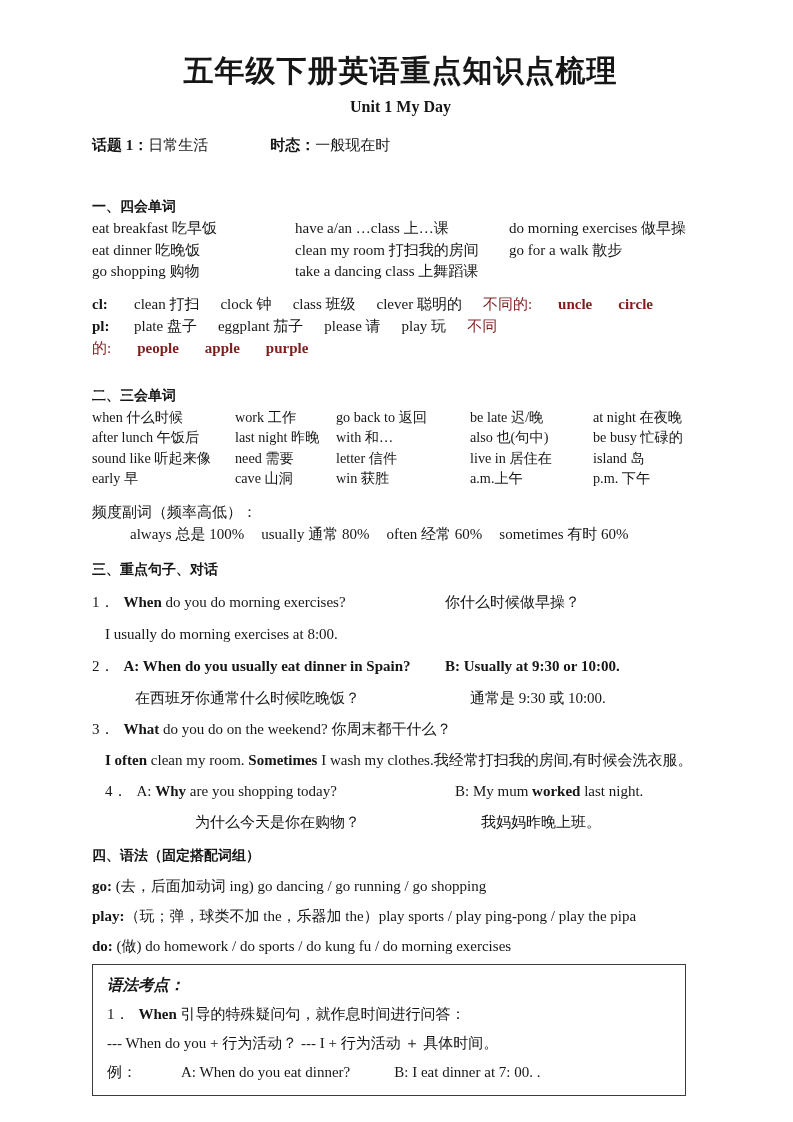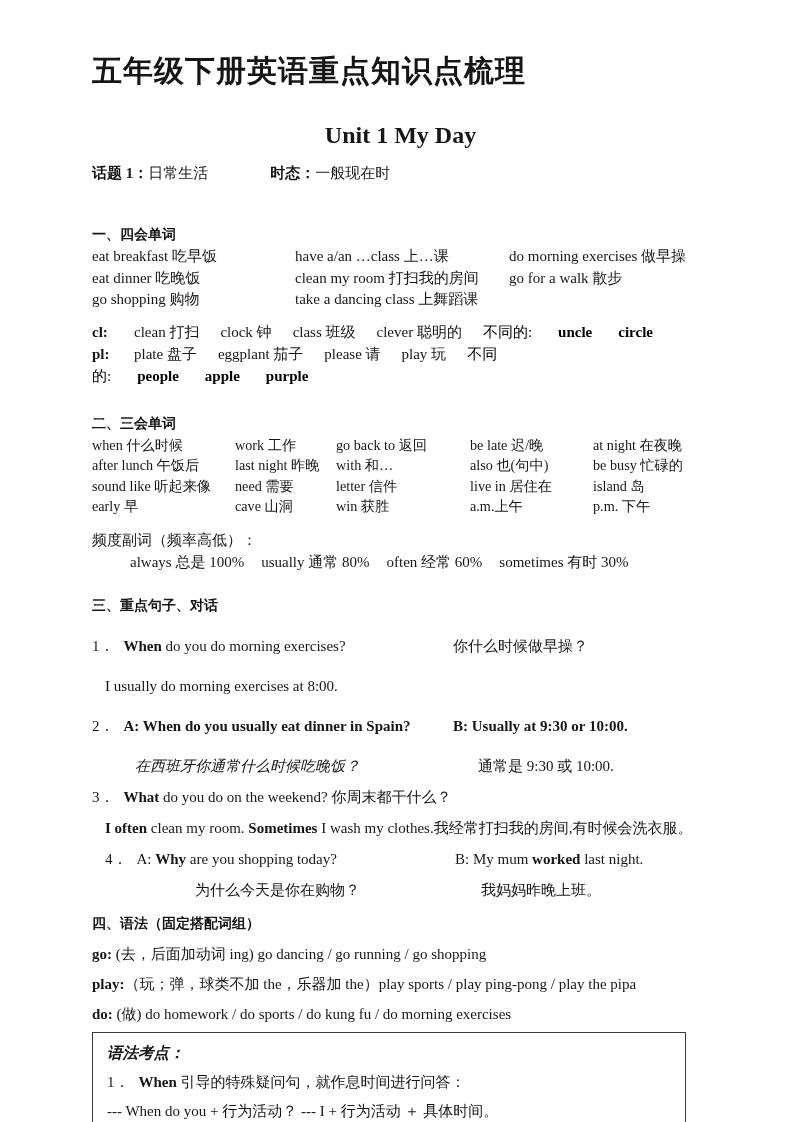--- a/index.html
+++ b/index.html
@@ -4,48 +4,48 @@
 <style>
   html,body{margin:0;padding:0;background:#ffffff;}
   .page{
     width:793px;height:1122px;background:#ffffff;box-sizing:border-box;
     padding:52px 84px 0 92px;position:relative;overflow:hidden;
     font-family:"Liberation Serif","DejaVu Serif",serif;
     color:#161616;font-size:15px;line-height:22px;
   }
   .b{font-weight:bold;}
   .i{font-style:italic;}
-  .red{color:#000000;}
-  .title{font-size:30px;line-height:38px;font-weight:bold;text-align:left;letter-spacing:1px;
-         font-family:"Liberation Sans","DejaVu Sans",sans-serif;margin-bottom:32px;}
-  .unit{font-size:24px;line-height:26px;font-weight:bold;text-align:center;margin-bottom:14px;}
+  .red{color:#7f1d1d;}
+  .title{font-size:30px;line-height:38px;font-weight:bold;text-align:center;letter-spacing:1px;
+         font-family:"Liberation Sans","DejaVu Sans",sans-serif;margin-bottom:4px;}
+  .unit{font-size:16px;line-height:26px;font-weight:bold;text-align:center;margin-bottom:14px;}
   .topic{margin-bottom:40px;}
   .gap60{margin-left:62px;}
   .sec-h{font-weight:bold;font-size:14px;}
   .grid3{display:grid;grid-template-columns:203px 214px 1fr;line-height:21.5px;margin-bottom:10px;}
   .grid5{display:grid;grid-template-columns:143px 101px 134px 123px 1fr;font-size:14.2px;line-height:20.5px;white-space:nowrap;margin-bottom:12px;}
   .clpl{line-height:22px;}
   .lbl{display:inline-block;width:42px;}
   .wgap{margin-right:21px;}
   .rgap{margin-right:26px;}
   .mt8{margin-top:8px;}
   .mt10{margin-top:10px;}
   .mt12{margin-top:12px;}
-  .mt14{margin-top:22px;}
+  .mt14{margin-top:14px;}
   .mt26{margin-top:26px;}
   .freq-items{padding-left:38px;}
   .fgap{margin-right:17px;}
-  .srow{display:grid;grid-template-columns:353px 1fr;margin-top:18px;gap:8px;}
+  .srow{display:grid;grid-template-columns:353px 1fr;margin-top:10px;}
   .srow4{display:grid;grid-template-columns:327px 1fr;margin-top:9px;gap:36px;}
   .sline{margin-top:9px;}
   .num{margin-right:9px;}
   .ind13{padding-left:13px;}
   .ind25{padding-left:25px;}
   .ind26{padding-left:26px;}
-  .ind43{padding-left:43px;font-style:italic;}
+  .ind43{padding-left:43px;}
   .ind103{padding-left:103px;}
   .colloc{margin-top:8px;line-height:22px;}
   .gbox{border:1.6px solid #3c3c3c;margin-top:7px;padding:9px 14px 12px 14px;width:594px;box-sizing:border-box;}
   .gtitle{font-size:15.5px;}
   .gline{margin-top:8px;line-height:21px;}
   .exgap{margin-right:44px;}
 </style>
 </head>
 <body>
 
@@ -96,21 +96,21 @@
     <span>island 岛</span>
     <span>early 早</span>
     <span>cave 山洞</span>
     <span>win 获胜</span>
     <span>a.m.上午</span>
     <span>p.m. 下午</span>
   </div>
 
   <div>频度副词（频率高低）：</div>
   <div class="freq-items">
-    <span class="fgap">always 总是 100%</span><span class="fgap">usually 通常 80%</span><span class="fgap">often 经常 60%</span><span>sometimes 有时 30%</span>
+    <span class="fgap">always 总是 100%</span><span class="fgap">usually 通常 80%</span><span class="fgap">often 经常 60%</span><span>sometimes 有时 60%</span>
   </div>
 
   <div class="sec-h mt14">三、重点句子、对话</div>
 
   <div class="srow">
     <div><span class="num">1．</span><span class="b">When</span><span> do you do morning exercises?</span></div>
     <div>你什么时候做早操？</div>
   </div>
   <div class="srow">
     <div class="ind13">I usually do morning exercises at 8:00.</div>

